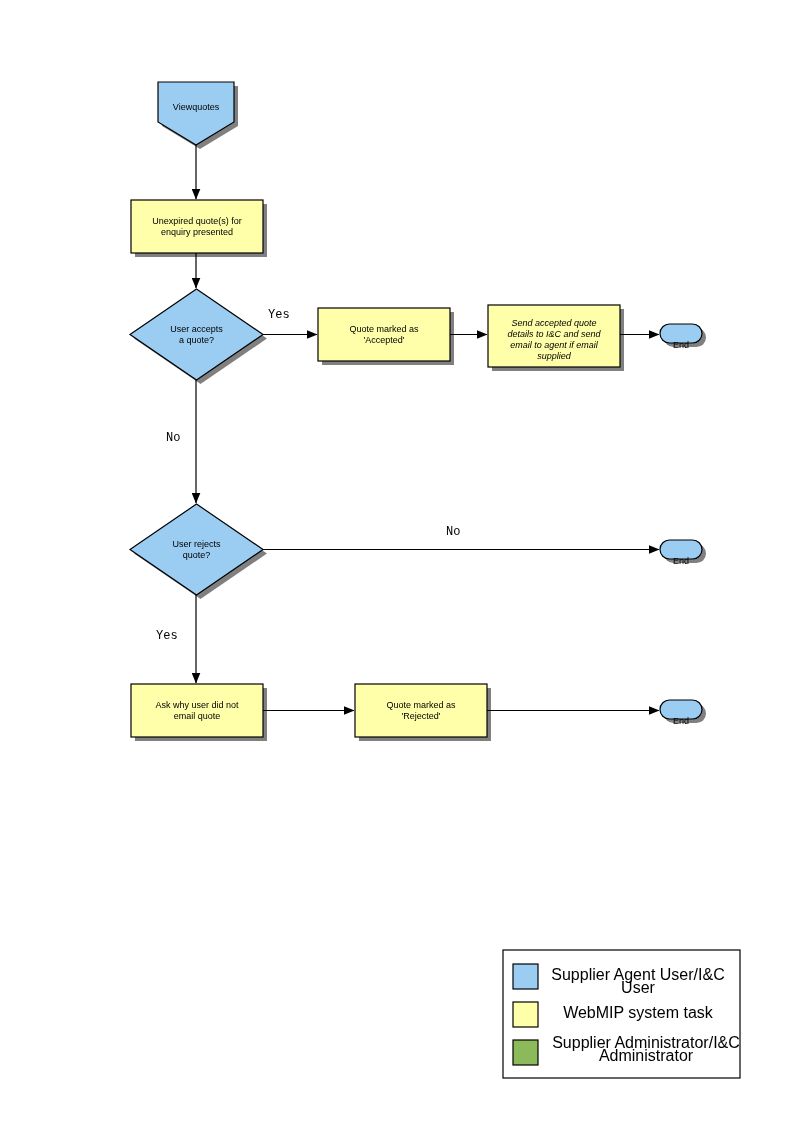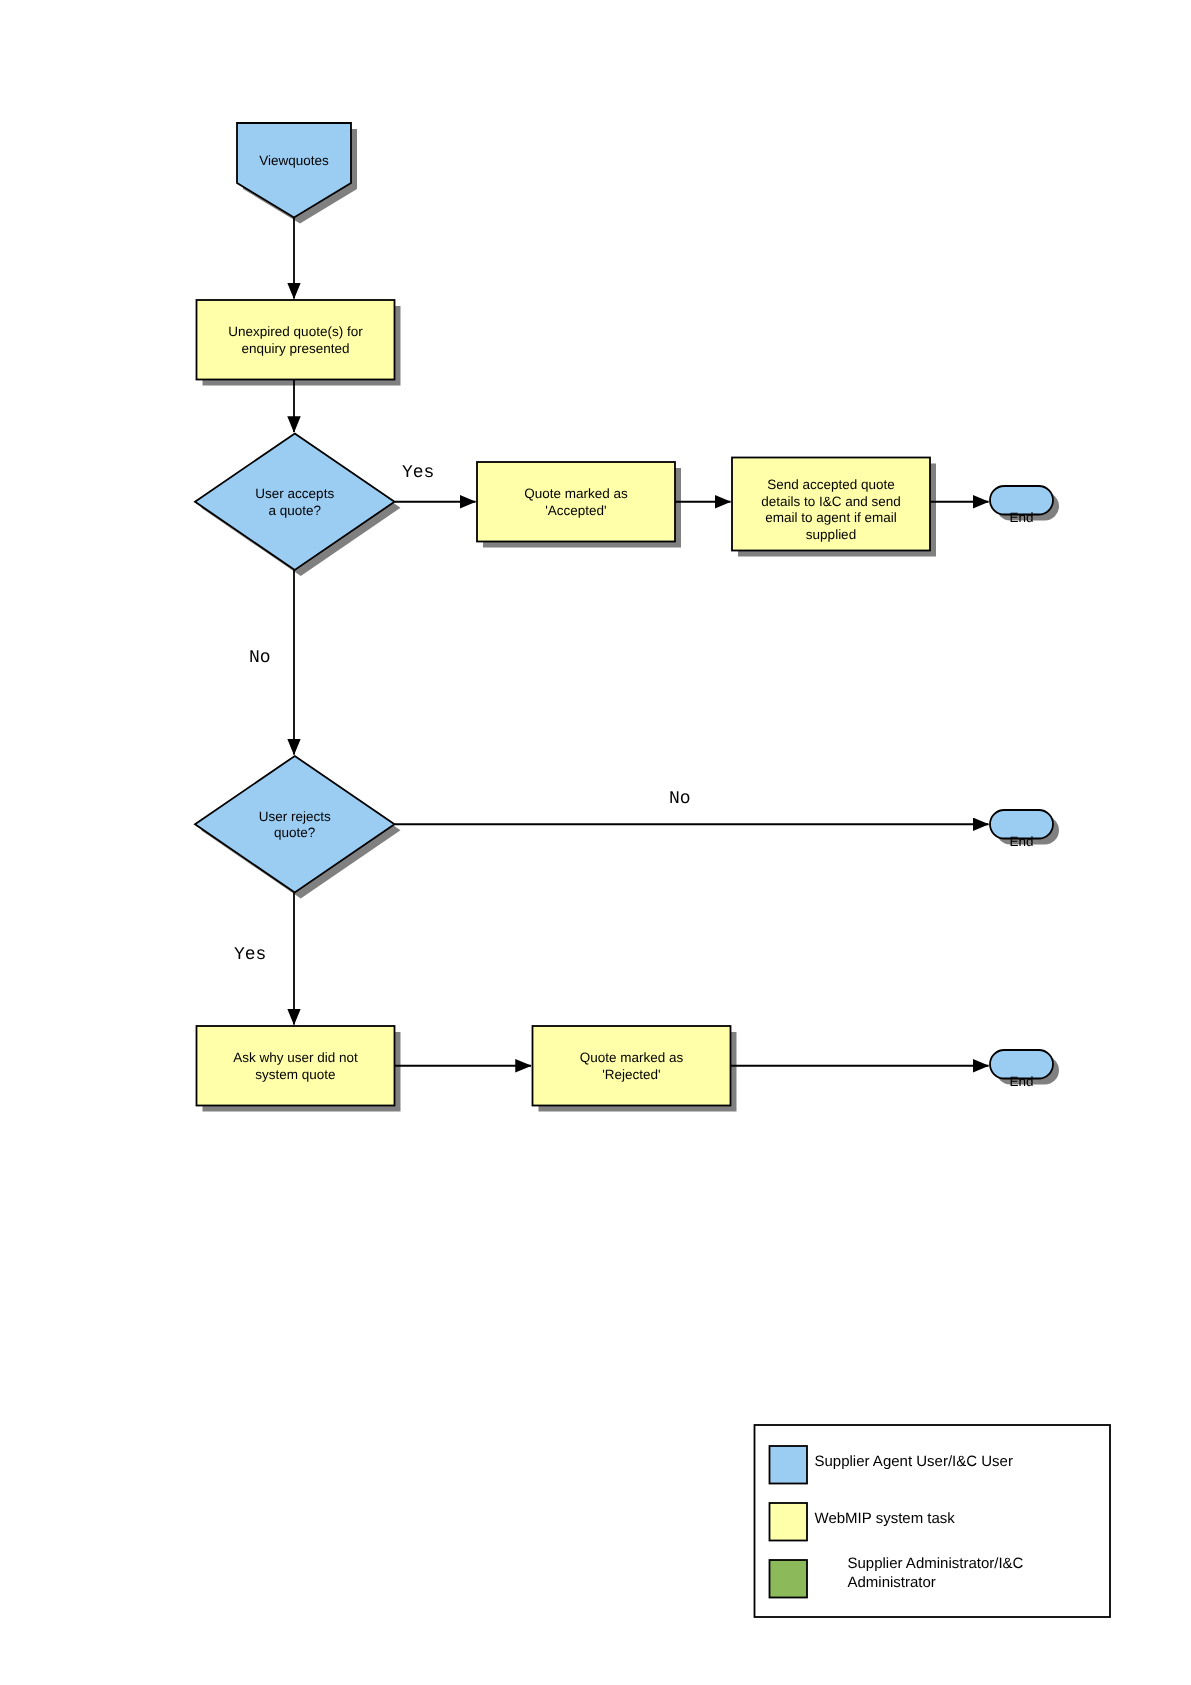--- a/index.html
+++ b/index.html
@@ -44,24 +44,25 @@
     position: absolute;
     display: flex;
     align-items: center;
     justify-content: center;
     font-size: 9px;
     color: #000000;
     margin-top: 11px;
   }
   .legend-label {
     position: absolute;
-    font-size: 10px;
+    font-size: 16px;
     line-height: 12.5px;
     color: #000000;
     white-space: pre-line;
+    text-align: center;
   }
 </style>
 </head>
 <body>
 
 <svg id="flow-canvas" viewBox="0 0 794 1123" xmlns="http://www.w3.org/2000/svg">
   <defs>
     <marker id="arrow" markerWidth="11" markerHeight="9" refX="10.5" refY="4.5" orient="auto" markerUnits="userSpaceOnUse">
       <path d="M0,0 L11,4.5 L0,9 z" fill="#000000"></path>
     </marker>
@@ -126,46 +127,46 @@
 
 <div class="node-label" style="left:131px; top:200px; width:132px; height:53px;">Unexpired quote(s) for
 enquiry presented</div>
 
 <div class="node-label" style="left:130px; top:289px; width:133px; height:91px;text-align:center;">User accepts
 a quote?</div>
 
 <div class="node-label" style="left:318px; top:308px; width:132px; height:53px;">Quote  marked as
 'Accepted'</div>
 
-<div class="node-label" style="left:488px; top:305px; width:132px; height:70px;">Send accepted quote
+<div class="node-label" style="left:488px; top:305px; width:132px; height:70px;font-style:italic;">Send accepted quote
 details to I&amp;C and send
 email to agent if email
 supplied</div>
 
 <div class="term-label" style="left:660px; top:324px; width:42px; height:19px;">End</div>
 
 <div class="node-label" style="left:130px; top:504px; width:133px; height:91px;">User rejects
 quote?</div>
 
 <div class="term-label" style="left:660px; top:540px; width:42px; height:19px;">End</div>
 
 <div class="node-label" style="left:131px; top:684px; width:132px; height:53px;">Ask why user did not
-system quote</div>
+email quote</div>
 
 <div class="node-label" style="left:355px; top:684px; width:132px; height:53px;">Quote  marked as
 'Rejected'</div>
 
 <div class="term-label" style="left:660px; top:700px; width:42px; height:19px;">End</div>
 
 <div class="edge-label" style="left:268px; top:305px;">Yes</div>
 
 <div class="edge-label" style="left:166px; top:428px;">No</div>
 
 <div class="edge-label" style="left:446px; top:522px;">No</div>
 
 <div class="edge-label" style="left:156px; top:626px;">Yes</div>
 
 <div class="legend-label" style="left:543px; top:969px; width:190px;">Supplier Agent User/I&amp;C User</div>
 
 <div class="legend-label" style="left:543px; top:1007px; width:190px;">WebMIP system task</div>
 
-<div class="legend-label" style="left:565px; top:1037px; width:190px;">Supplier Administrator/I&amp;C
+<div class="legend-label" style="left:551px; top:1037px; width:190px;">Supplier Administrator/I&amp;C
 Administrator</div>
 
 </body></html>

